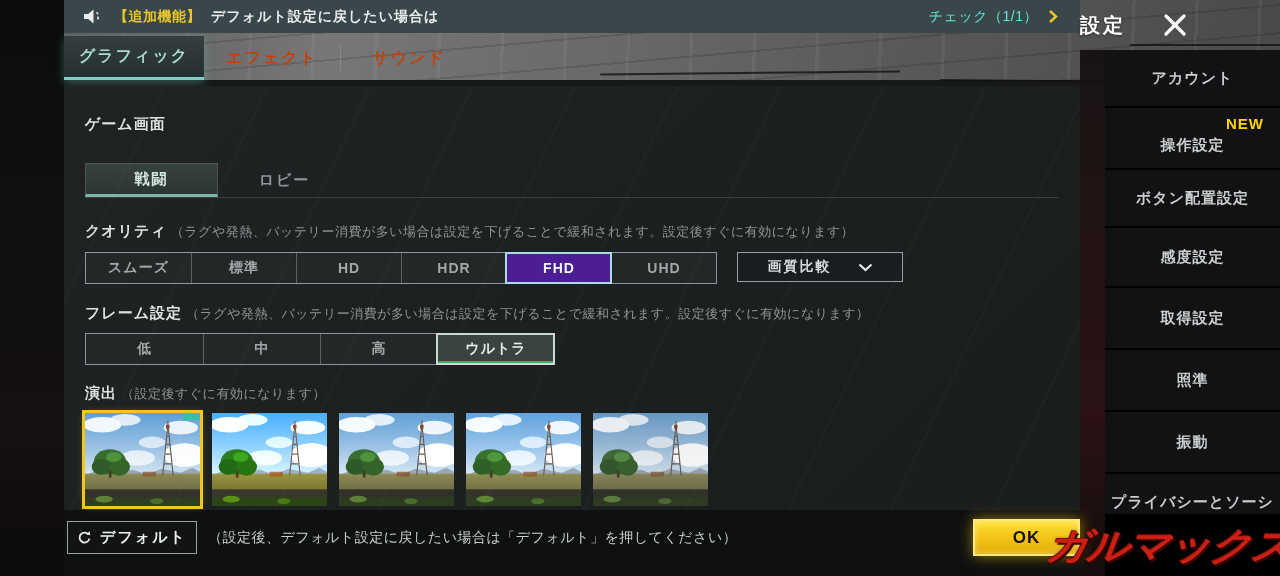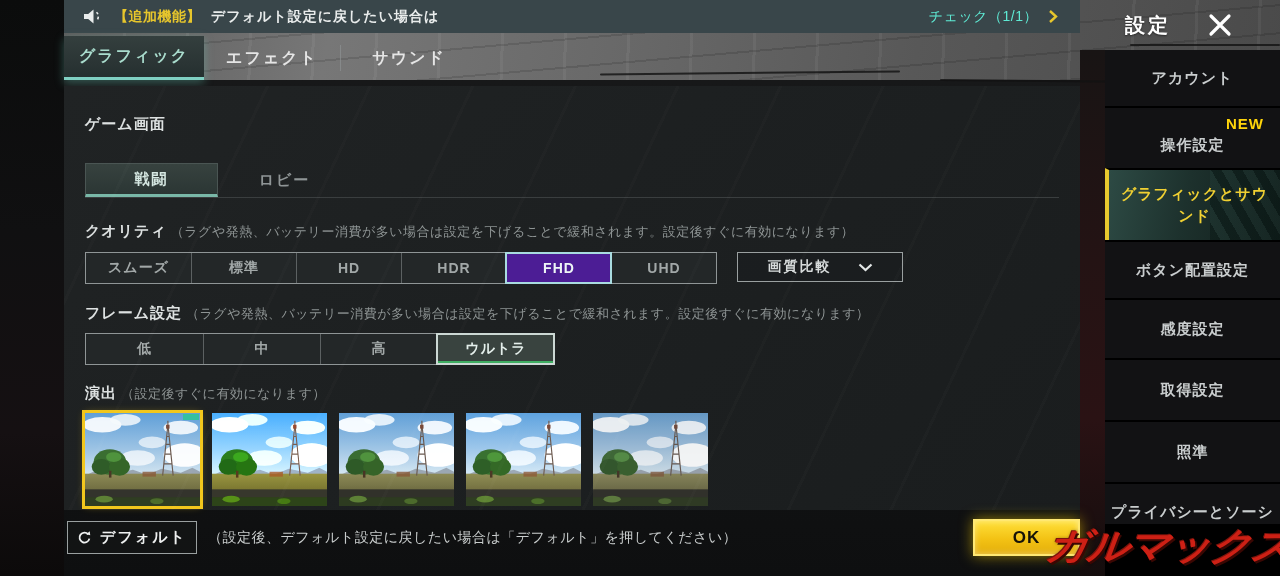--- a/index.html
+++ b/index.html
@@ -26,21 +26,21 @@
     background:#39464a; display:flex; align-items:center; padding:0 22px 0 18px; gap:10px; }
   .banner .msg-tag { color:#e7c62c; font-size:14px; font-weight:bold; letter-spacing:.5px; }
   .banner .msg-text { color:#e9ecec; font-size:14px; font-weight:bold; letter-spacing:1px; }
   .banner .spacer { flex:1; }
   .banner .check { color:#5eead4; font-size:14px; font-weight:normal; letter-spacing:.5px; cursor:pointer; }
   .speaker-svg { width:22px; height:17px; }
 
   
   .tabs { position:absolute; left:64px; top:36px; height:44px; display:flex; }
   .tab { width:136px; height:44px; display:flex; align-items:center; justify-content:center;
-    color:#e5e5e5; font-size:16px; font-weight:bold; letter-spacing:2px; cursor:pointer; position:relative; }
+    color:#c2410c; font-size:16px; font-weight:bold; letter-spacing:2px; cursor:pointer; position:relative; }
   .tab.active { width:140px;
     background:linear-gradient(180deg,#343f3e 0%,#2a3434 70%,#24302f 100%);
     color:#a9dccd; border-bottom:3px solid #7fd0c2; box-shadow:0 3px 9px rgba(110,210,190,.35); }
   .tab-divider { width:1px; height:26px; background:#8d9293; align-self:center; opacity:.7; }
 
   
   .panel { position:absolute; left:64px; top:86px; width:1016px; height:424px;
     background:linear-gradient(135deg,#202324 0%,#1d2021 45%,#1a1d1e 100%); }
   .panel:after { content:""; position:absolute; inset:0; pointer-events:none;
     background:repeating-linear-gradient(115deg, rgba(255,255,255,0) 0 90px, rgba(255,255,255,.016) 90px 93px); }
@@ -89,21 +89,21 @@
     gap:8px; color:#eef0f0; font-size:15px; font-weight:bold; letter-spacing:2px; cursor:pointer; z-index:3; }
   .footer-note { position:absolute; left:208px; top:529px; color:#c9cdcd; font-size:14px; letter-spacing:.5px; z-index:3; }
   .ok-btn { position:absolute; left:973px; top:519px; width:107px; height:37px;
     background:linear-gradient(180deg,#ffe03a 0%,#f3c214 55%,#e3ae0b 100%);
     border:2px solid #ffe873; box-shadow:0 0 14px rgba(255,214,0,.55), inset 0 0 6px rgba(255,255,255,.4);
     display:flex; align-items:center; justify-content:center; color:#161308; font-size:17px; font-weight:900;
     letter-spacing:1px; cursor:pointer; z-index:3; }
 
   
   .settings-header { position:absolute; left:1080px; top:0; width:200px; height:50px;
-    display:flex; align-items:center; justify-content:center; gap:34px; }
+    display:flex; align-items:center; gap:34px; }
   .settings-title { color:#fff; font-size:20px; font-weight:bold; letter-spacing:3px; text-shadow:0 1px 2px rgba(0,0,0,.5); }
   .close-btn { width:30px; height:30px; display:flex; align-items:center; justify-content:center; cursor:pointer; }
 
   .sidebar { position:absolute; left:1105px; top:50px; width:175px; height:526px; background:#000;
     display:flex; flex-direction:column; }
   .side-item { background:#121214; display:flex; align-items:center; justify-content:center;
     color:#c9cdce; font-size:15px; font-weight:bold; letter-spacing:1px; cursor:pointer;
     position:relative; border-top:2px solid #000; text-align:center; }
   .side-item:first-child { border-top:none; }
   .side-item .badge { position:absolute; top:7px; right:16px; color:#ffd50a; font-size:15px; font-weight:900; letter-spacing:1px; }
@@ -391,35 +391,35 @@
   </div>
 
   <div class="sidebar">
     <div class="side-item" style="height:56px;">
       <span>アカウント</span>
     </div>
     <div class="side-item" style="height:62px;">
       <span class="badge">NEW</span>
       <span style="margin-top:14px;">操作設定</span>
     </div>
-    <div class="side-item active" style="height:72px;">
-      <span style="position:relative; z-index:2;">グラフィックとサウンド</span>
-    </div>
     <div class="side-item" style="height:58px;">
       <span>ボタン配置設定</span>
     </div>
     <div class="side-item" style="height:60px;">
       <span>感度設定</span>
     </div>
     <div class="side-item" style="height:62px;">
       <span>取得設定</span>
     </div>
     <div class="side-item" style="height:62px;">
       <span>照準</span>
     </div>
+    <div class="side-item" style="height:62px;">
+      <span>振動</span>
+    </div>
     <div class="side-item" style="height:42px; align-items:flex-end; padding-bottom:2px;">
       <span>プライバシーとソーシ</span>
     </div>
   </div>
 
   <div class="watermark">ガルマックス</div>
 
 </div>
 
 </body></html>

